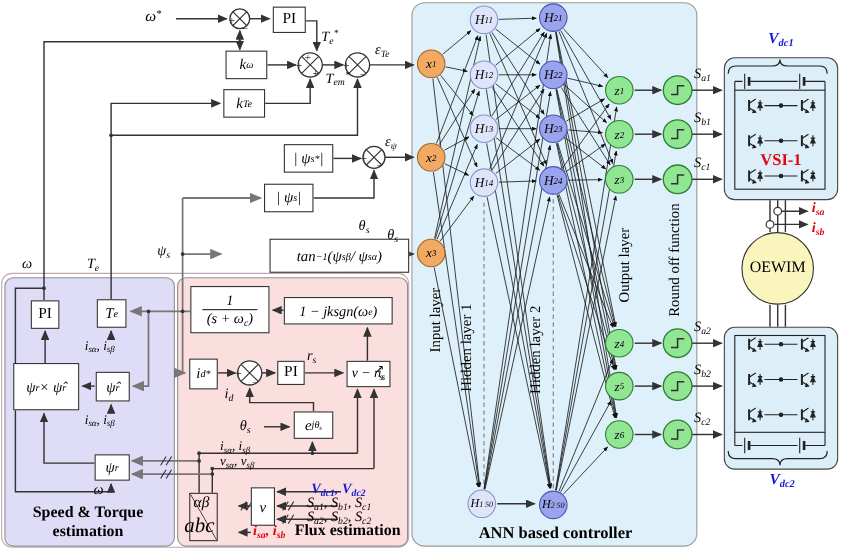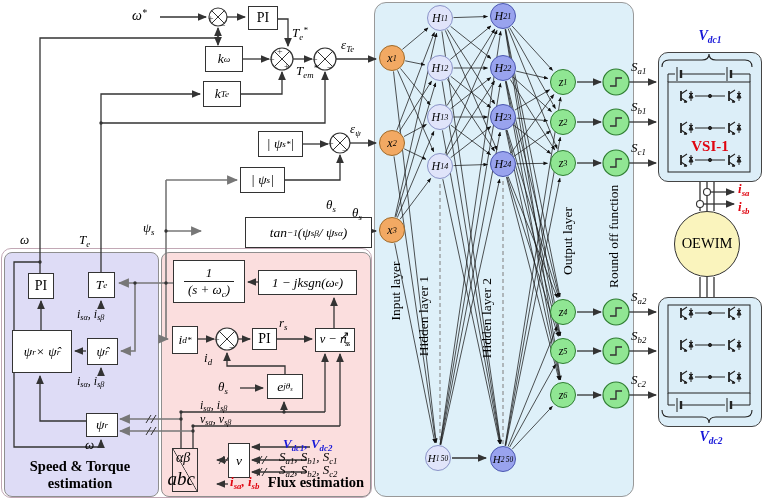--- a/index.html
+++ b/index.html
@@ -415,20 +415,21 @@
   <div class="node" style="left:550px;top:150px;background:#90e693;border:1.2px solid #2f7d32;">z<sub>3</sub></div>
   <div class="node" style="left:550px;top:299px;background:#90e693;border:1.2px solid #2f7d32;">z<sub>4</sub></div>
   <div class="node" style="left:550px;top:338px;background:#90e693;border:1.2px solid #2f7d32;">z<sub>5</sub></div>
   <div class="node" style="left:550px;top:382px;background:#90e693;border:1.2px solid #2f7d32;">z<sub>6</sub></div>
 
   <div class="rot" style="left:341px;top:283px;width:110px;">Input layer</div>
   <div class="rot" style="left:364px;top:308px;width:120px;">Hidden layer 1</div>
   <div class="rot" style="left:427px;top:310px;width:120px;">Hidden layer 2</div>
   <div class="rot" style="left:518px;top:233px;width:100px;">Output layer</div>
   <div class="rot" style="left:559px;top:229px;width:110px;white-space:normal;line-height:1.1;">Round off function</div>
+  <div class="title" style="left:420px;top:477px;width:170px;font-size:15px;">ANN based controller</div>
 
   <div class="lbl" style="left:631px;top:60px;">S<sub>a1</sub></div>
   <div class="lbl" style="left:631px;top:100px;">S<sub>b1</sub></div>
   <div class="lbl" style="left:631px;top:141px;">S<sub>c1</sub></div>
   <div class="lbl" style="left:631px;top:290px;">S<sub>a2</sub></div>
   <div class="lbl" style="left:631px;top:329px;">S<sub>b2</sub></div>
   <div class="lbl" style="left:631px;top:373px;">S<sub>c2</sub></div>
 
   <div class="lbl blue" style="left:687px;top:28px;width:46px;text-align:center;font-weight:bold;font-size:14px;">V<sub>dc1</sub></div>
   <div class="lbl red" style="left:658px;top:109px;width:104px;text-align:center;font-weight:bold;font-style:normal;font-size:15px;margin-top:29px;">VSI-1</div>

